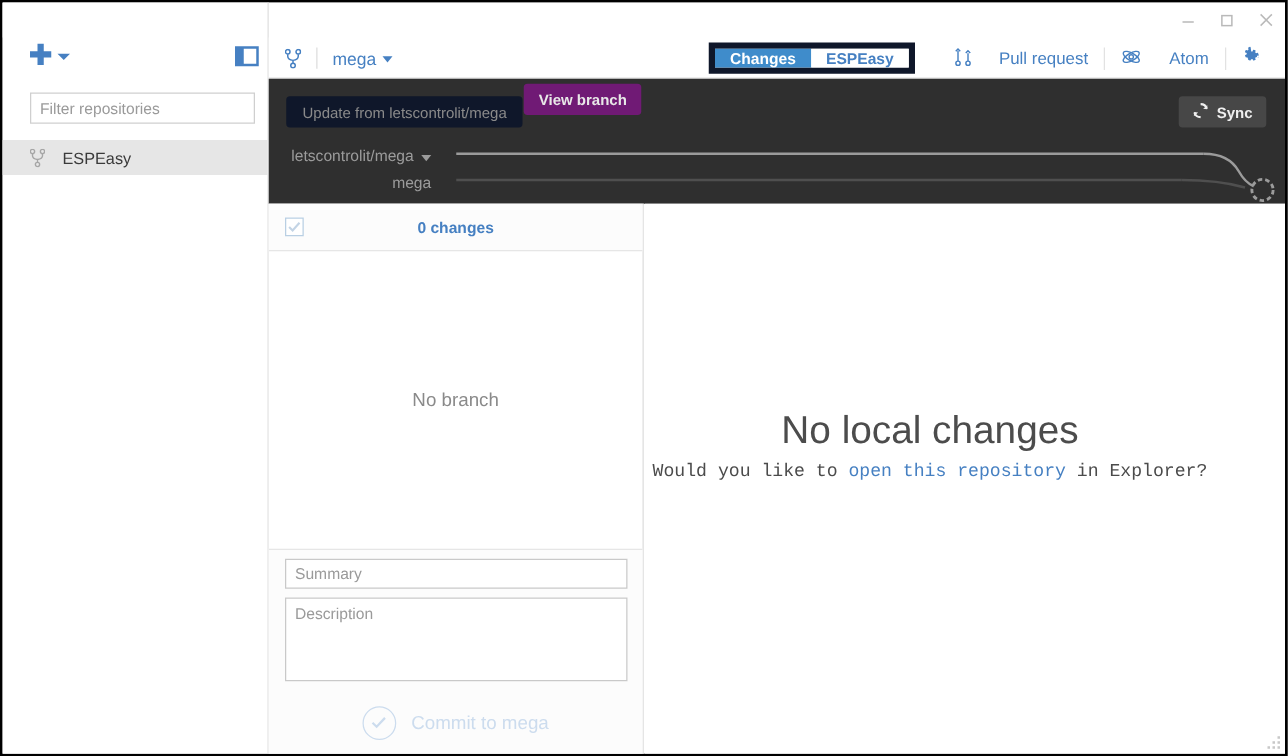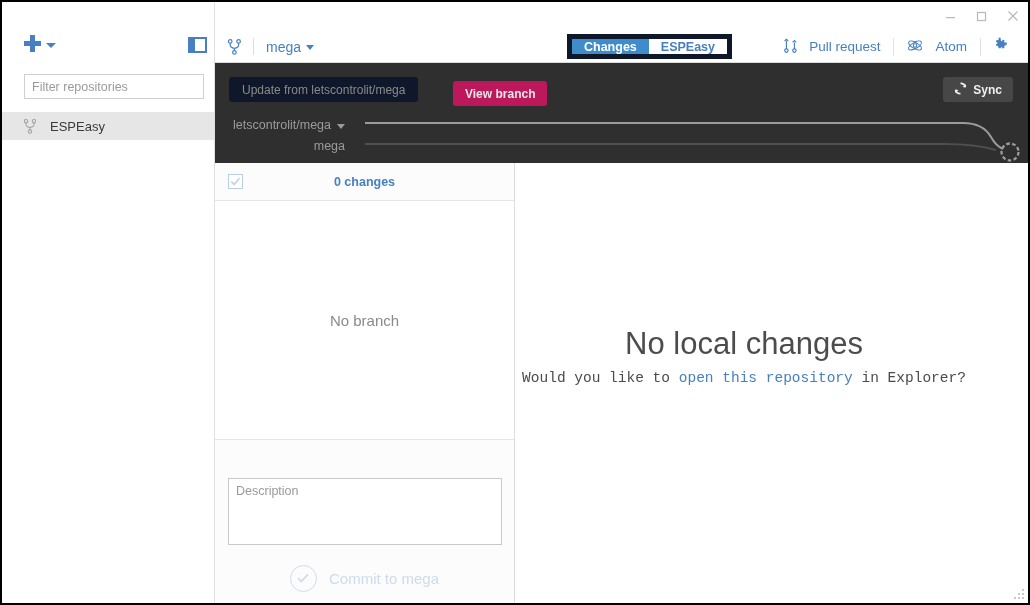--- a/index.html
+++ b/index.html
@@ -134,21 +134,21 @@
     padding: 0 12px;
     cursor: pointer;
     background: #ffffff; color: #4680c2;
   }
   .seg.active { background: #3f8ccb; color: #ffffff; }
   .tb-right {
     position: absolute; right: 8px; top: 0;
     height: 33px; display: flex; align-items: center; gap: 0;
   }
   .tb-action {
-    display: flex; align-items: center; gap: 12px;
+    display: flex; align-items: center; gap: 22px;
     color: #4680c2; font-size: 13.5px;
     padding: 0 13px; cursor: pointer;
   }
   .tb-vsep { width: 1px; height: 18px; background: #e2e2e2; }
   .gear-btn {
     padding: 0 11px; color: #4680c2;
     display: flex; align-items: center; cursor: pointer;
   }
 
   
@@ -166,26 +166,25 @@
     border-radius: 3px;
     cursor: pointer;
   }
   .btn-update {
     left: 14px; top: 14px;
     padding: 0 13px;
     background: #0f172a;
     color: #8a8a8a;
   }
   .btn-viewbranch {
-    left: 204px; top: 18px;
+    left: 204px; top: 4px;
     padding: 0 12px;
-    background: #be185d;
+    background: #701a75;
     color: #e8e8e8;
     font-weight: bold;
-    margin-left: 34px;
   }
   .btn-sync {
     right: 15px; top: 14px;
     padding: 0 11px;
     background: #474747;
     color: #efefef;
     gap: 6px;
     font-weight: bold;
   }
   .graph-labels {
@@ -470,20 +469,21 @@
         <svg width="11" height="11" viewBox="0 0 11 11">
           <path d="M1.3 5.6 L4.1 8.4 L9.6 2.2" fill="none" stroke="#c3d4e5" stroke-width="1.7"></path>
         </svg>
       </div>
       <div class="changes-count">0 changes</div>
     </div>
 
     <div class="changes-empty">No branch</div>
 
     <div class="commit-area">
+      <input class="inp-summary" type="text" placeholder="Summary" style="">
       <textarea class="inp-desc" placeholder="Description" style=""></textarea>
 
       <div class="commit-btn">
         <span class="commit-circle">
           <svg width="14" height="14" viewBox="0 0 14 14">
             <path d="M2 7.2 L5.3 10.4 L12 3.3" fill="none" stroke="#ccdcee" stroke-width="1.8"></path>
           </svg>
         </span>
         <span class="commit-label">Commit to mega</span>
       </div>

